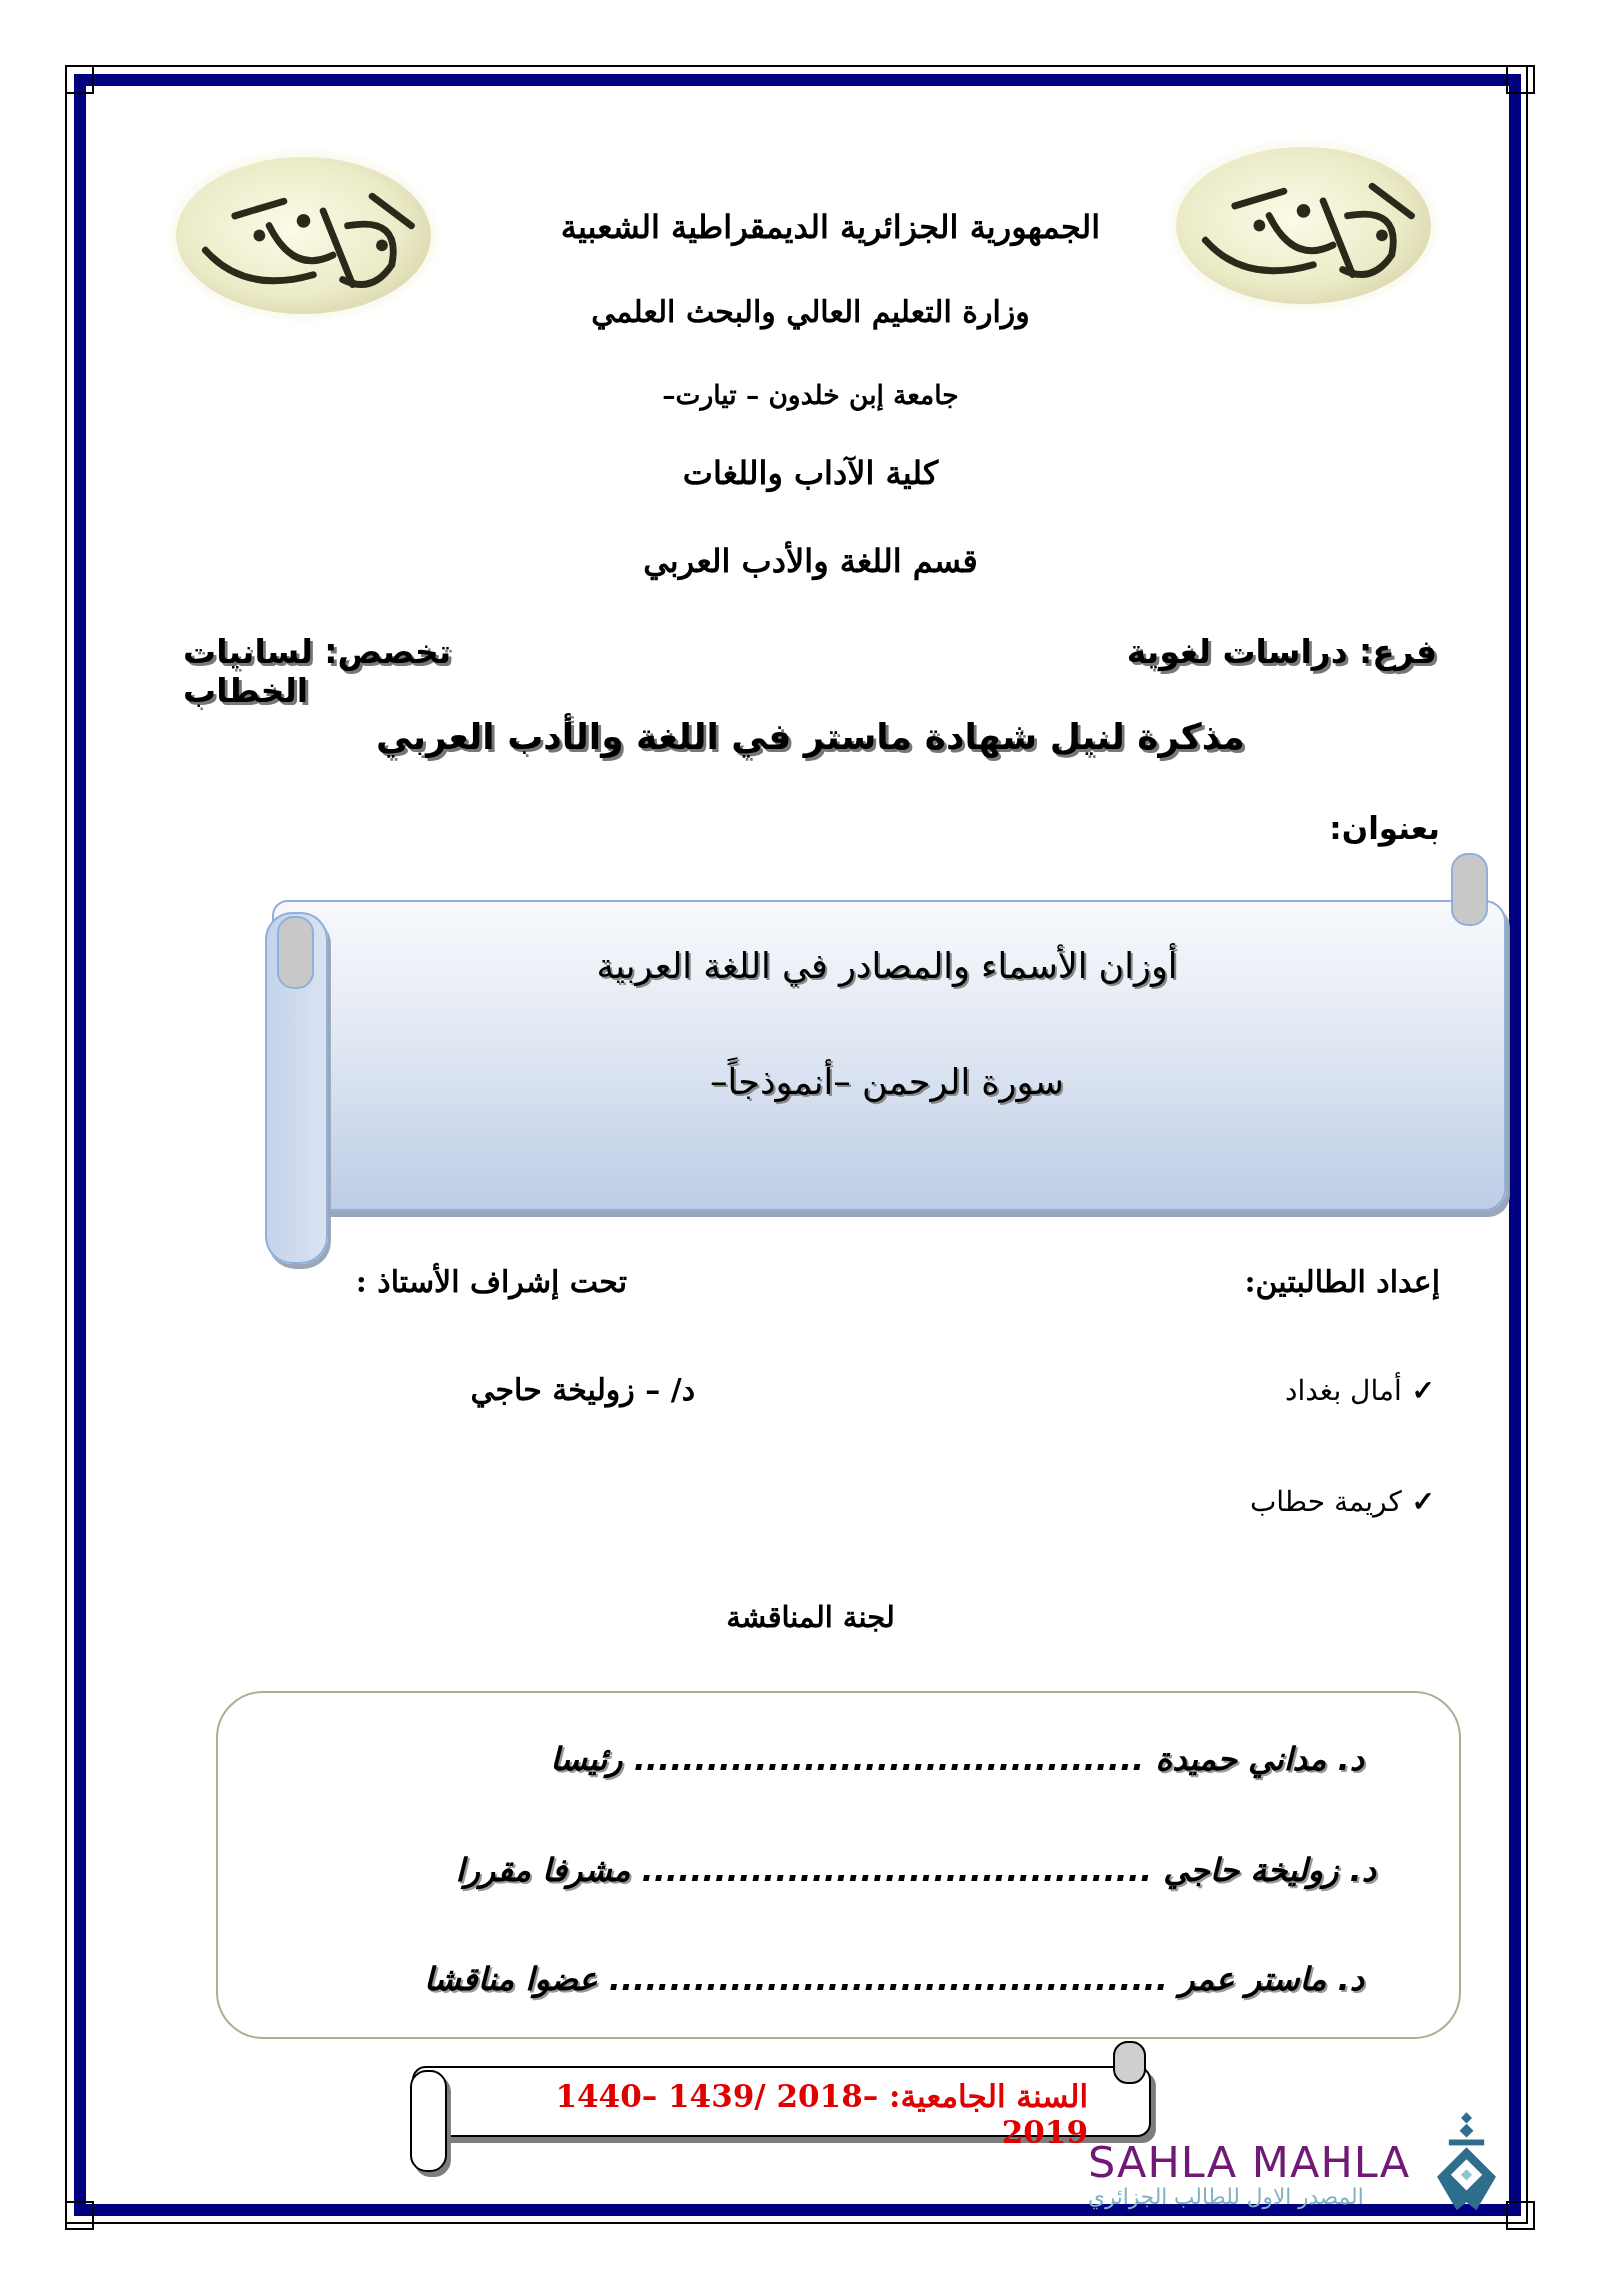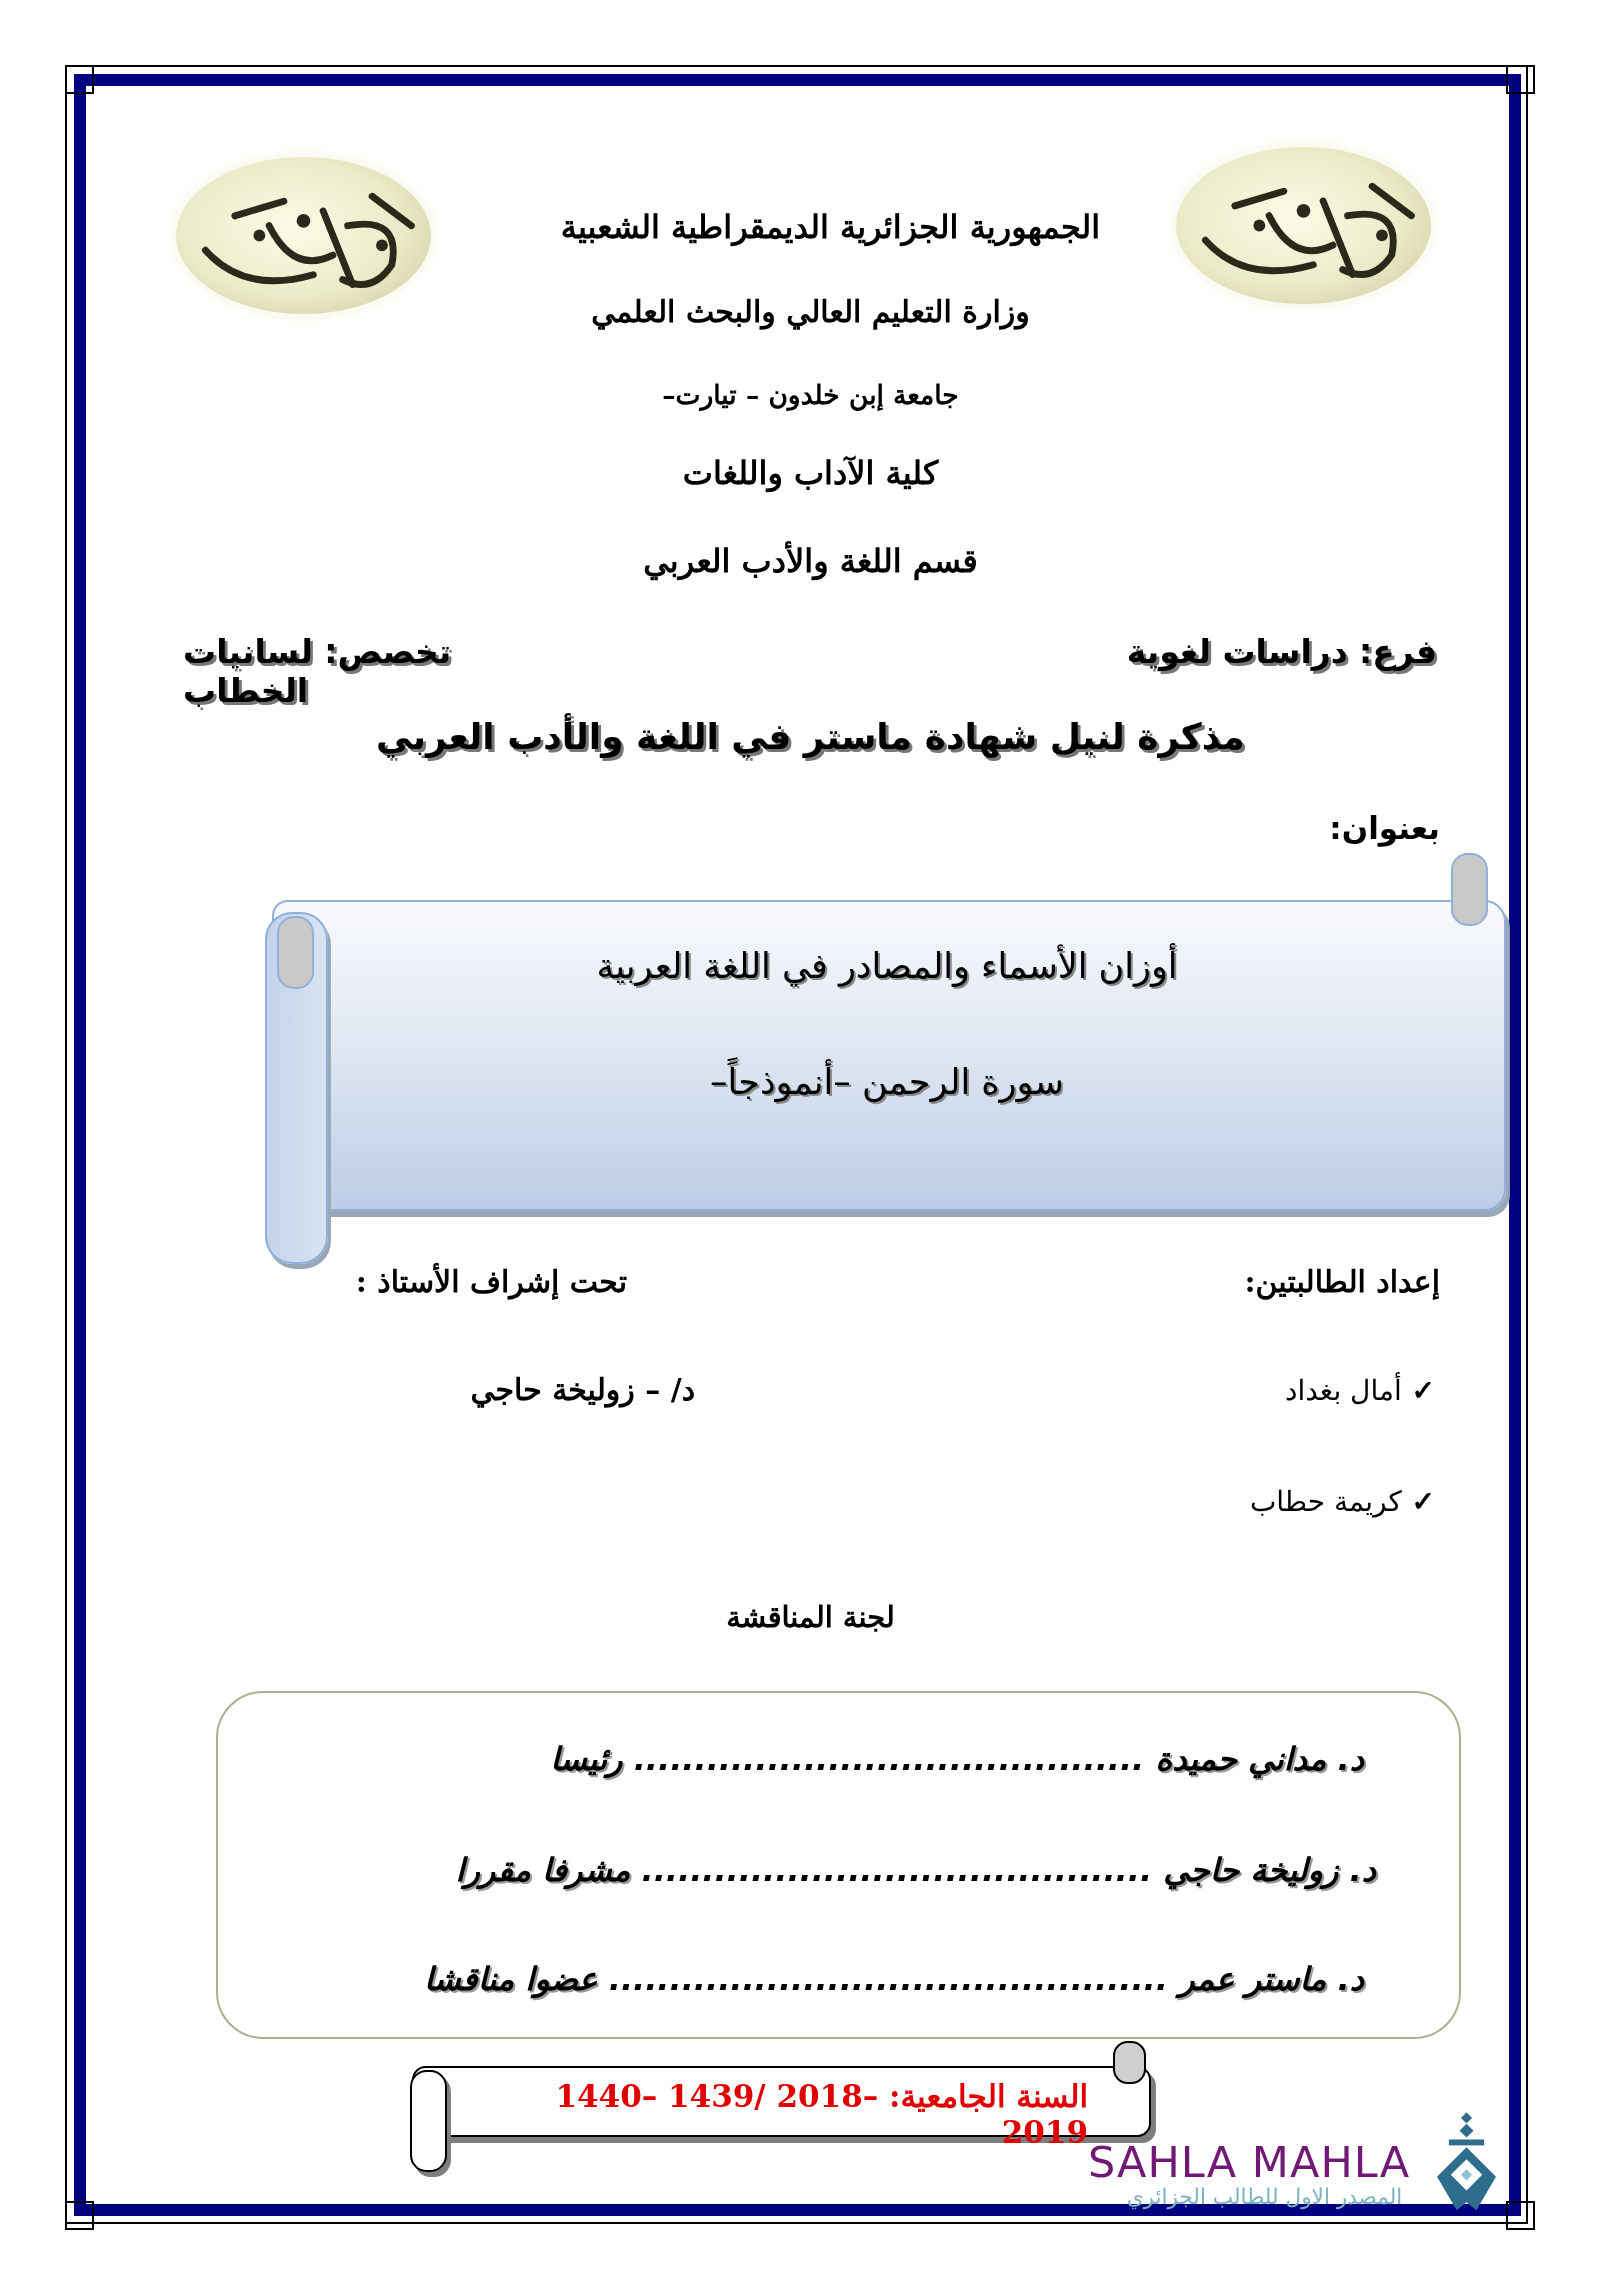--- a/index.html
+++ b/index.html
@@ -145,21 +145,21 @@
 
 <div class="abs year-scroll"></div>
 <div class="abs year-curl-l"></div>
 <div class="abs year-curl-r"></div>
 <div class="abs rtl year-text" style="left:456px;width:632px;text-align:right;top:2078px;">
   <span>السنة الجامعية:</span>
   <span style="direction:ltr;unicode-bidi:isolate;margin-left:32px;">1440– 1439/ 2018– 2019</span>
 </div>
 
 <div class="abs logo-text" style="left:1088px;top:2137px;">SAHLA MAHLA</div>
-<div class="abs rtl logo-sub" style="left:1088px;width:353px;text-align:center;top:2184px;">المصدر الاول للطالب الجزائري</div>
+<div class="abs rtl logo-sub" style="left:1088px;width:353px;text-align:left;top:2184px;">المصدر الاول للطالب الجزائري</div>
 <svg class="abs" style="left:1433px;top:2112px;width:69px;height:108px;" viewBox="0 0 70 110">
   <g fill="#2f6d8c">
     <rect x="30" y="2" width="8" height="8" transform="rotate(45 34 6)"></rect>
     <rect x="29" y="14" width="10" height="10" transform="rotate(45 34 19)"></rect>
     <rect x="16" y="28" width="36" height="6"></rect>
     <path d="M34 36 L64 66 L44 100 L34 92 L24 100 L4 66 Z" fill="#2f6d8c"></path>
     <path d="M34 48 L50 64 L34 80 L18 64 Z" fill="#ffffff"></path>
     <rect x="30" y="60" width="8" height="8" fill="#8fc3d3" transform="rotate(45 34 64)"></rect>
   </g>
 </svg>

